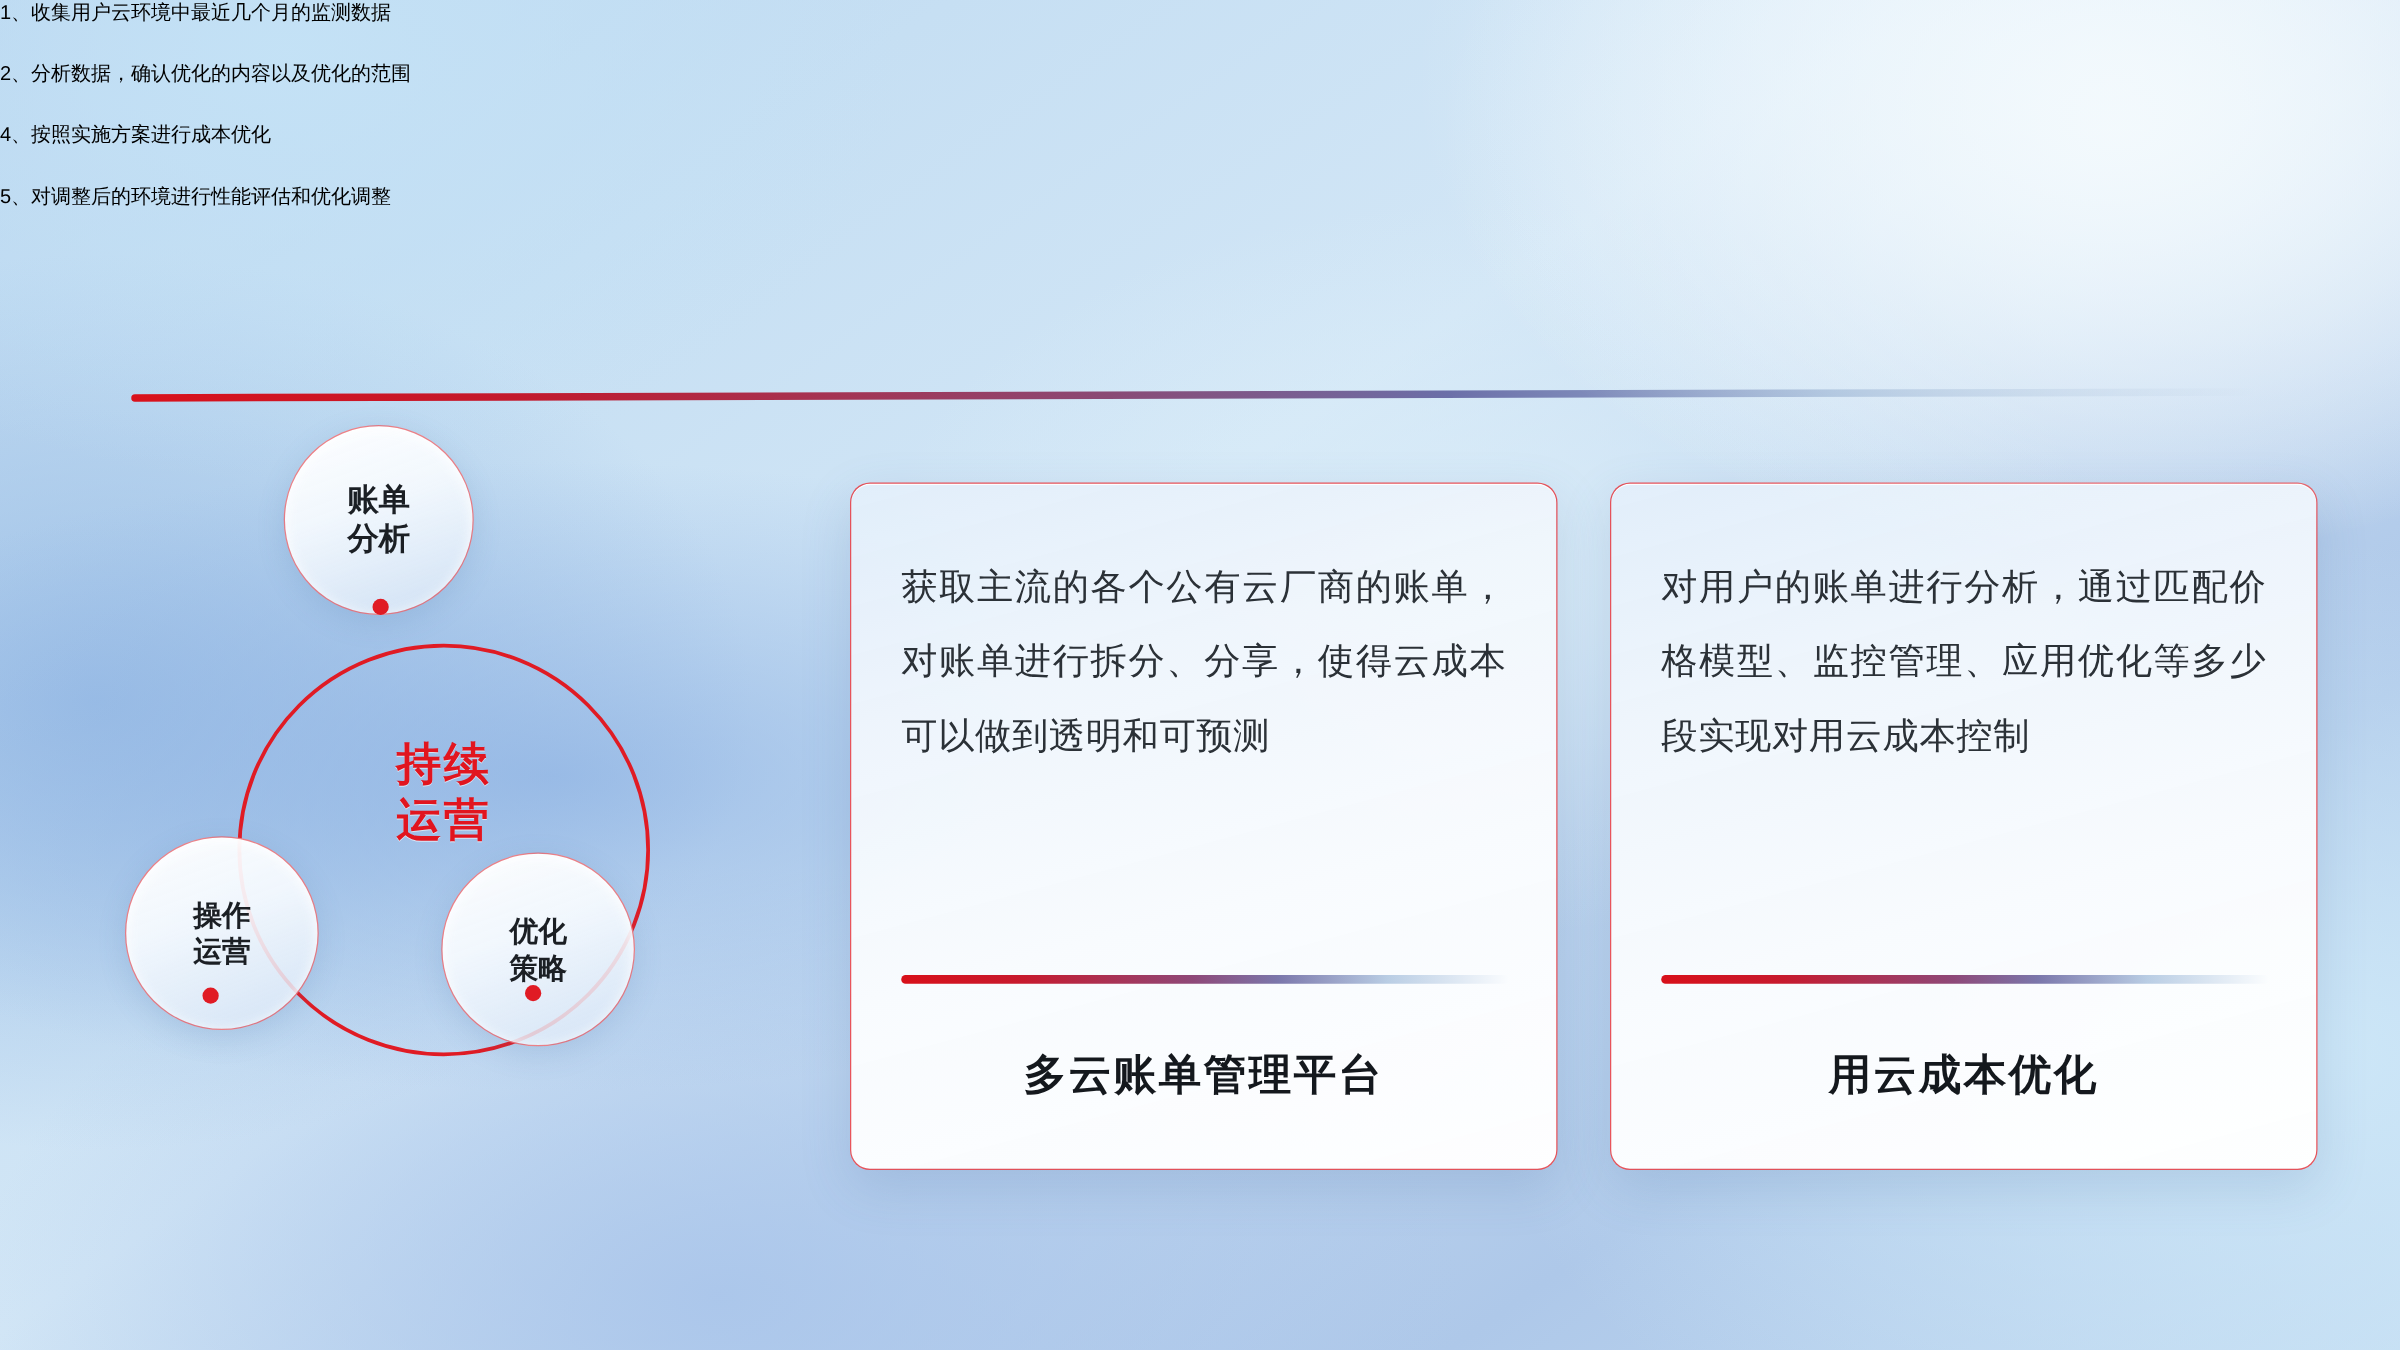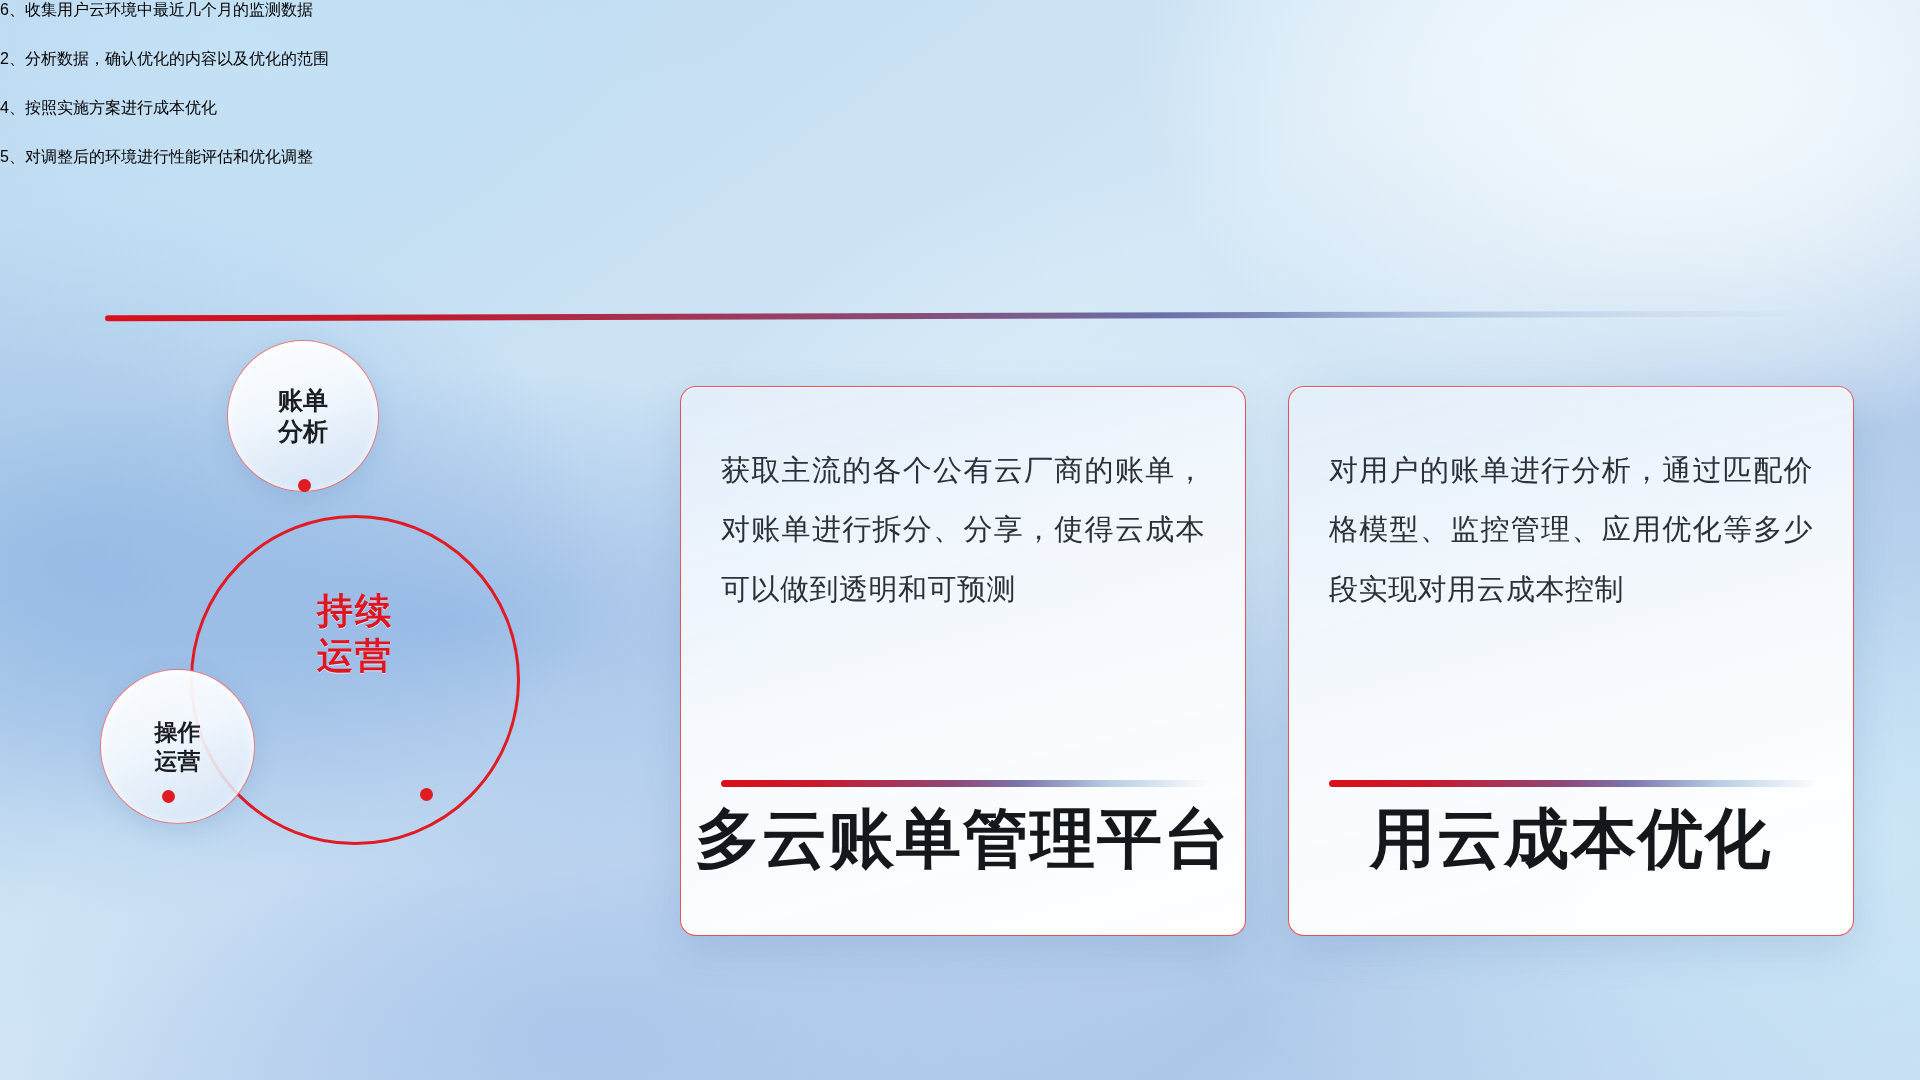--- a/index.html
+++ b/index.html
@@ -86,30 +86,30 @@
   .card-body{
     color:#2b3137;font-size:29px;line-height:2.05;letter-spacing:.5px;
     text-align:justify;text-align-last:left;
   }
   .card-divider{
     position:absolute;left:40px;bottom:148px;width:486px;height:7px;border-radius:4px;
     background:linear-gradient(90deg,#d8101a 0%,#c71a2e 20%,#8e4878 48%,#7b77ab 62%,#b9cde4 80%,rgba(233,240,248,0) 100%);
   }
   .card-title{
     position:absolute;left:0;right:0;bottom:52px;text-align:center;
-    font-size:65px;font-weight:bold;color:#14181d;letter-spacing:2px;
+    font-size:34px;font-weight:bold;color:#14181d;letter-spacing:2px;
   }
 </style>
 </head>
 <body>
 
 <div id="stage">
 
   <div id="list-left">
-    <div class="line">6、收集用户云环境中最近几个月的监测数据</div>
+    <div class="line">1、收集用户云环境中最近几个月的监测数据</div>
     <div class="line">2、分析数据，确认优化的内容以及优化的范围</div>
   </div>
 
   <div id="list-right">
     <div class="line">4、按照实施方案进行成本优化</div>
     <div class="line">5、对调整后的环境进行性能评估和优化调整</div>
   </div>
 
   <div id="rule"></div>
 
@@ -123,20 +123,26 @@
       </div>
     </div>
 
     <div class="bubble" id="bubble-left">
       <div>
         <div>操作</div>
         <div>运营</div>
       </div>
     </div>
 
+    <div class="bubble" id="bubble-right">
+      <div>
+        <div>优化</div>
+        <div>策略</div>
+      </div>
+    </div>
 
     <div class="dot" id="dot-top"></div>
     <div class="dot" id="dot-left"></div>
     <div class="dot" id="dot-right"></div>
 
     <div id="venn-center">
       <div>持续</div>
       <div>运营</div>
     </div>
   </div>

